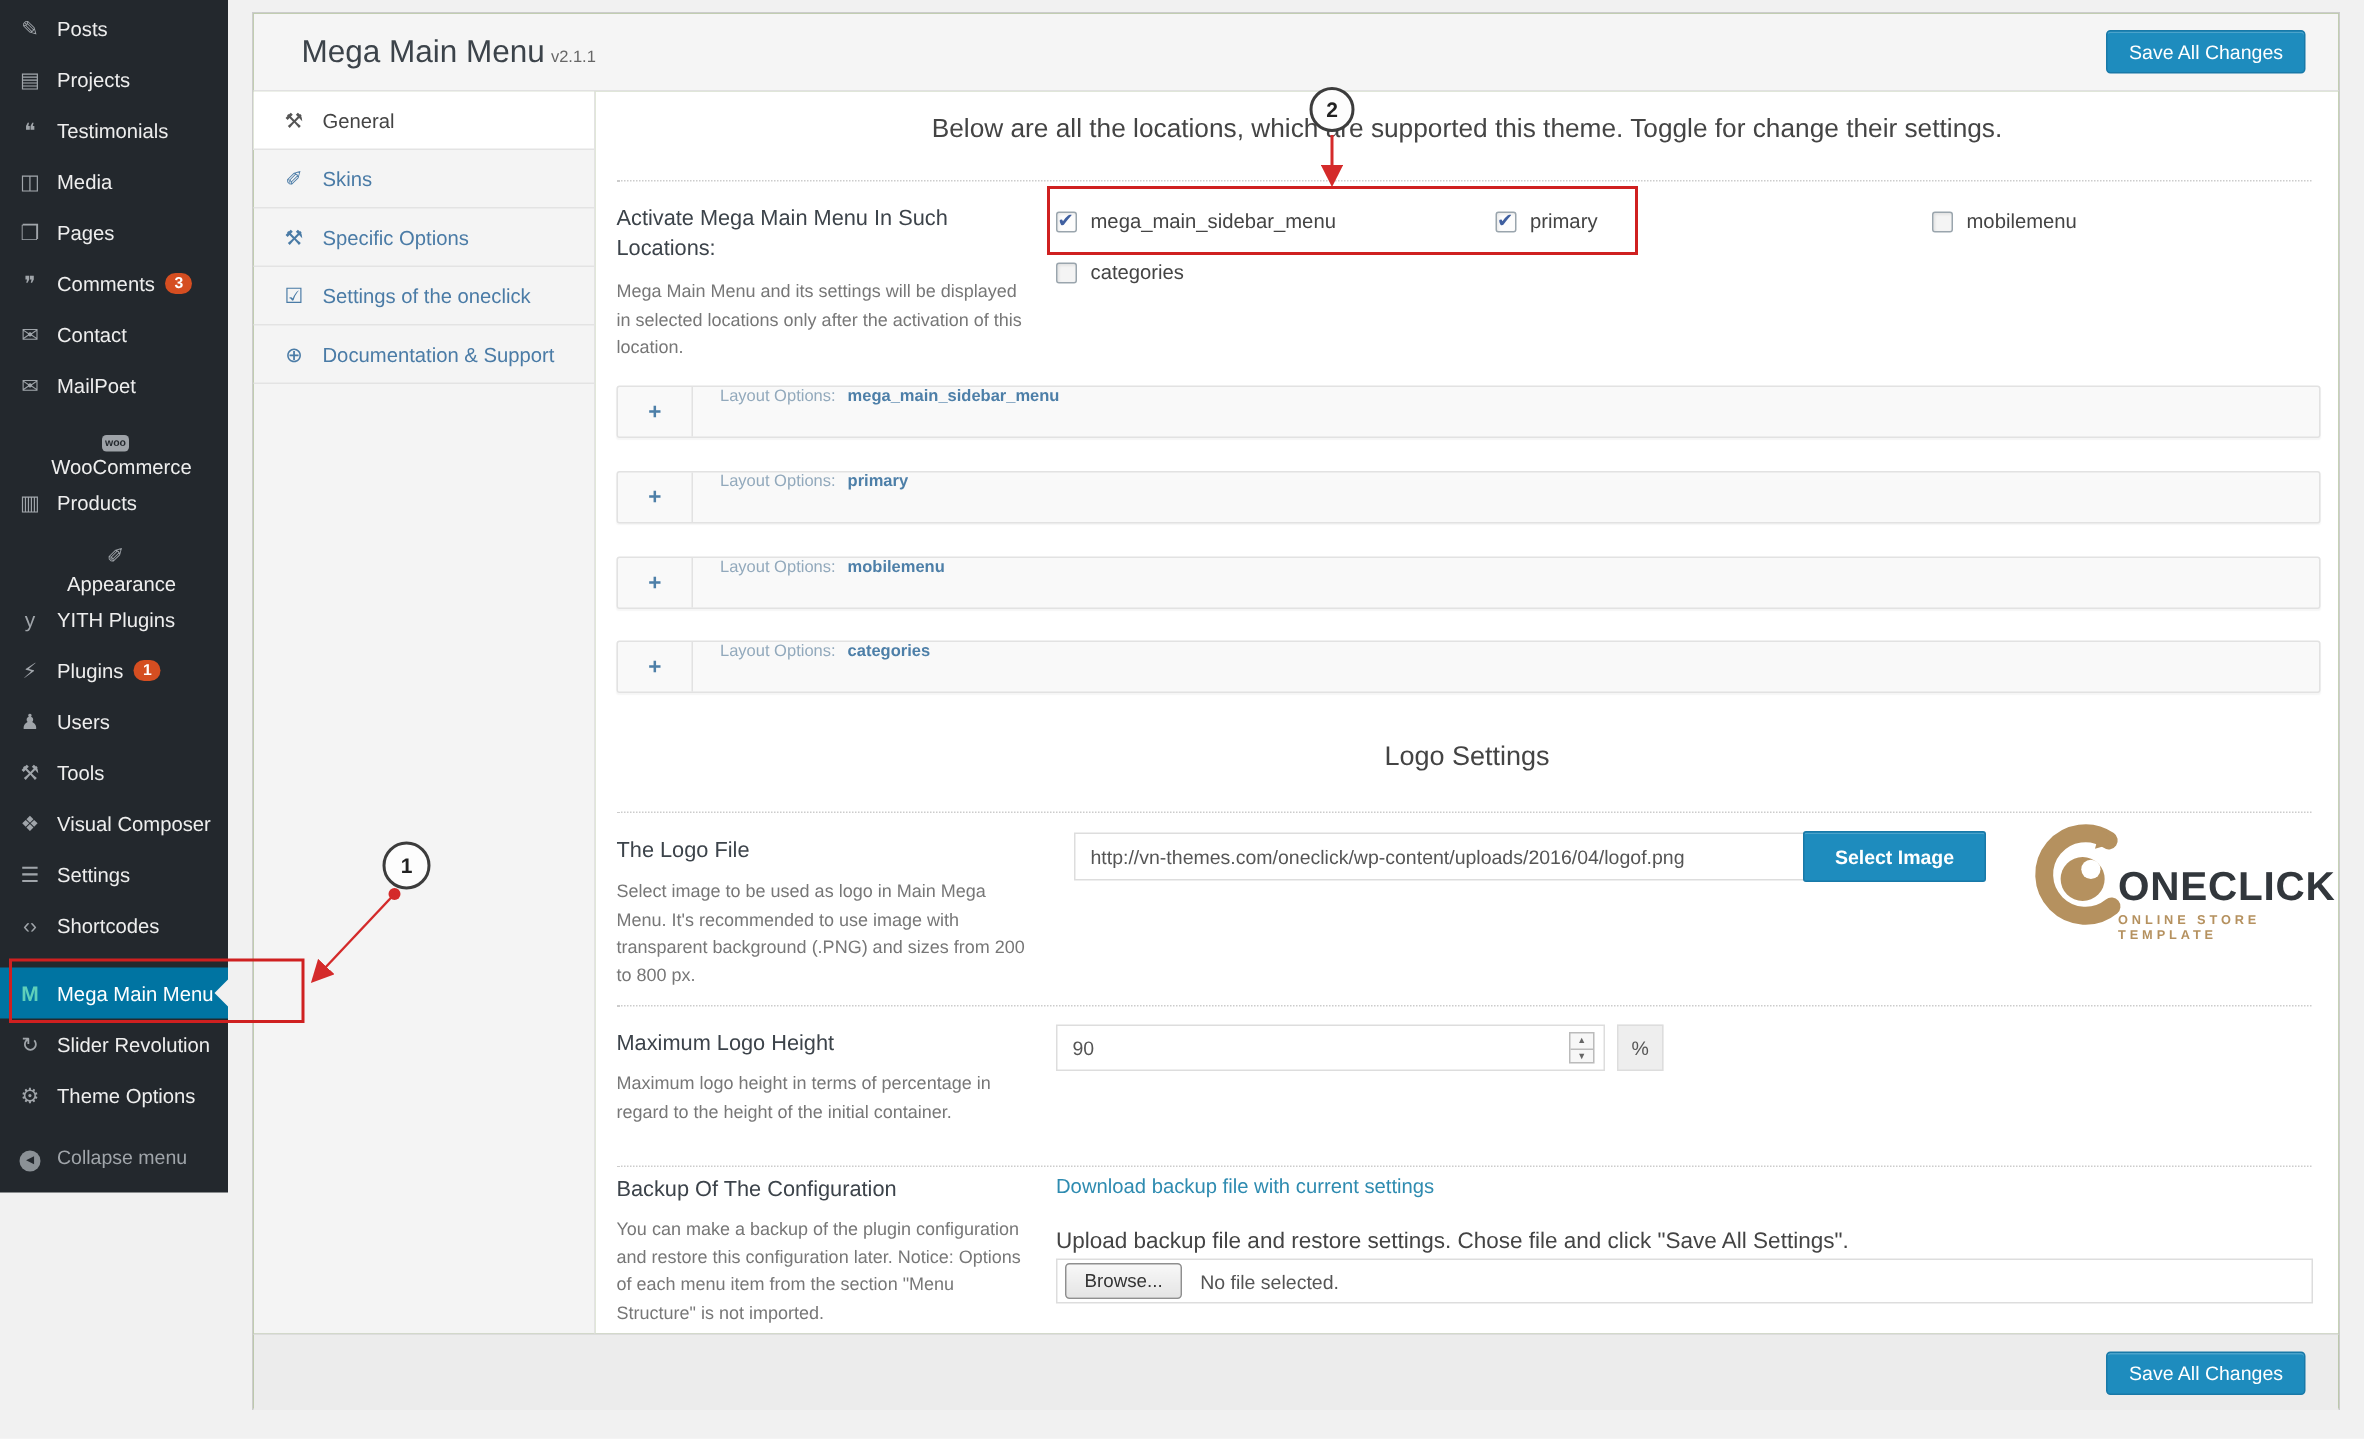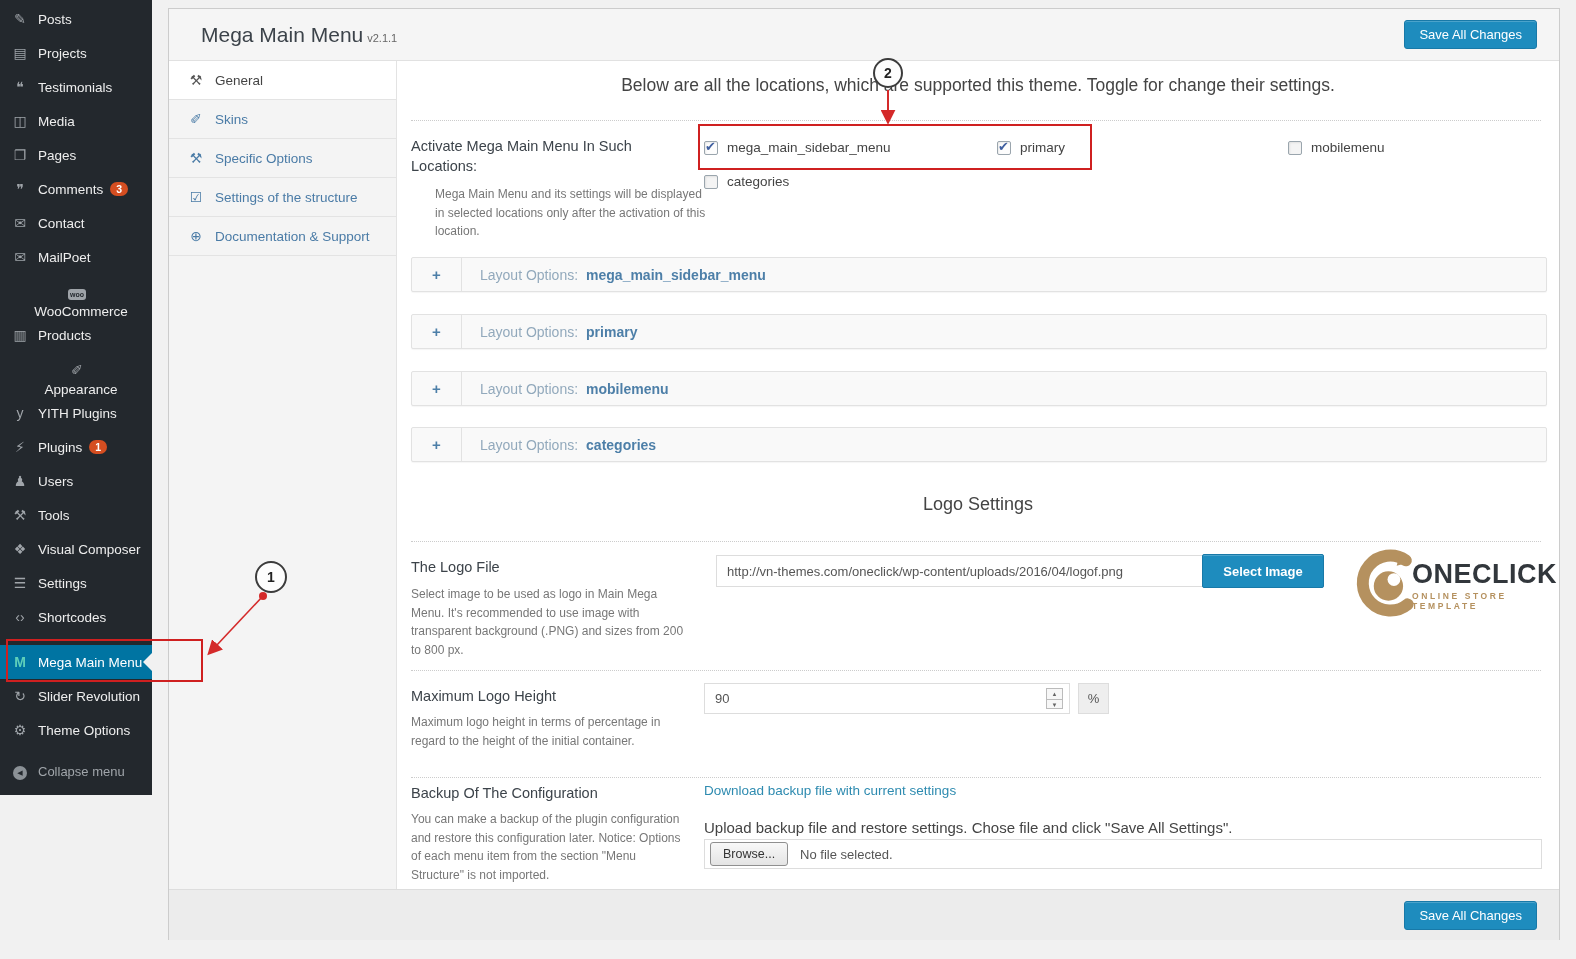--- a/index.html
+++ b/index.html
@@ -47,21 +47,21 @@
   
   .chk { position:absolute; display:flex; align-items:center; cursor:pointer; }
   .cb { width:14px; height:14px; border:1px solid #9aa5ad; background:#f4f4f4; border-radius:2px; position:relative; display:inline-block; box-shadow:inset 1px 1px 2px rgba(0,0,0,.08); }
   .cb.checked { background:#fdfdfd; }
   .cb.checked::after { content:"\2714"; position:absolute; left:0px; top:-3px; color:#3f5fa0; font-size:13px; font-weight:bold; }
   .chk span.lbl { margin-left:9px; font-size:13.5px; color:#444; }
 
   
   .lo-row { position:absolute; left:14px; width:1136px; height:35px; background:#f9f9f9; border:1px solid #e2e2e2; border-radius:2px; box-shadow:0 1px 1px rgba(0,0,0,.04); display:flex; align-items:stretch; cursor:pointer; }
   .lo-plus { width:50px; flex:0 0 50px; border-right:1px solid #e2e2e2; color:#4d7fa8; font-weight:bold; font-size:15px; display:flex; align-items:center; justify-content:center; }
-  .lo-text { display:flex; align-items:center; padding-left:18px; font-size:14px; }
+  .lo-text { display:flex; padding-left:18px; font-size:11px; }
   .lo-prefix { color:#92a9bc; margin-right:8px; }
   .lo-name { color:#4d7fa8; font-weight:bold; }
 
   .c-heading2 { position:absolute; top:433px; left:0; width:100%; text-align:center; font-size:18px; color:#444; }
 
   .text-input { position:absolute; border:1px solid #ddd; background:#fff; color:#555; font-size:13px; padding:0 10px; font-family:inherit; }
   .logo-input { left:319px; top:494px; width:498px; height:32px; }
   .select-image-btn { position:absolute; left:805px; top:493px; width:122px; height:34px; margin:0; border-radius:2px; font-weight:bold; }
 
   .num-wrap { position:absolute; left:307px; top:622px; width:366px; height:31px; }
@@ -71,21 +71,21 @@
   .spin-btn + .spin-btn { border-top:1px solid #bbb; }
   .unit-box { position:absolute; left:681px; top:622px; width:31px; height:31px; background:#eee; border:1px solid #ddd; color:#555; font-size:13px; display:flex; align-items:center; justify-content:center; }
 
   .dl-link { position:absolute; left:307px; top:722px; color:#2e8bb0; font-size:13.5px; text-decoration:none; cursor:pointer; }
   .upload-text { position:absolute; left:307px; top:758px; font-size:15px; color:#444; }
   .file-input { position:absolute; left:307px; top:778px; width:838px; height:30px; border:1px solid #ddd; background:#fff; display:flex; align-items:center; }
   .browse-btn { margin-left:5px; padding:4px 12px; background:linear-gradient(#f8f8f8,#e4e4e4); border:1px solid #8f8f8f; border-radius:3px; font-size:12.5px; color:#333; cursor:pointer; font-family:inherit; }
   .no-file { margin-left:12px; font-size:13px; color:#555; }
 
   
-  .logo-preview { position:absolute; left:952px; top:483px; display:flex; align-items:center; }
+  .logo-preview { position:absolute; left:952px; top:483px; display:flex; align-items:flex-end; }
   .logo-text { margin-left:-14px; }
   .logo-brand { font-size:27px; font-weight:bold; color:#32373c; letter-spacing:0.5px; line-height:1; }
   .logo-tagline { font-size:8.5px; color:#b5915f; letter-spacing:2.6px; margin-top:3px; font-weight:bold; }
 
   .footerbar { position:relative; height:51px; background:#ececec; border-top:1px solid #ddd; display:flex; align-items:center; padding-right:22px; }
 
   
   .anno-circle { position:absolute; background:#fdfdfd; border:2px solid #3c3c3c; border-radius:50%; display:flex; align-items:center; justify-content:center; font-size:14px; font-weight:bold; color:#222; z-index:30; }
   .anno-1 { left:255px; top:561px; width:32px; height:32px; }
   .anno-2 { left:873px; top:58px; width:30px; height:30px; }
@@ -207,34 +207,34 @@
         <div class="tab">
             <span class="tab-icon">✐</span>
             <span>Skins</span>
           </div>
         <div class="tab">
             <span class="tab-icon">⚒</span>
             <span>Specific Options</span>
           </div>
         <div class="tab">
             <span class="tab-icon">☑</span>
-            <span>Settings of the structure</span>
+            <span>Settings of the oneclick</span>
           </div>
         <div class="tab">
             <span class="tab-icon">⊕</span>
             <span>Documentation &amp; Support</span>
           </div>
       </nav>
 
       <div class="content">
         <div class="c-heading">Below are all the locations, which are supported this theme. Toggle for change their settings.</div>
         <div class="dotted sep1"></div>
 
         <div class="f-label" style="left:14px; top:76px;">Activate Mega Main Menu In Such Locations:</div>
-        <div class="f-desc" style="left:14px; top:124px;margin-left:24px;">Mega Main Menu and its settings will be displayed in selected locations only after the activation of this location.</div>
+        <div class="f-desc" style="left:14px; top:124px;">Mega Main Menu and its settings will be displayed in selected locations only after the activation of this location.</div>
 
         <label class="chk" style="left:307px; top:79px;">
           <span class="cb checked"></span>
           <span class="lbl">mega_main_sidebar_menu</span>
         </label>
         <label class="chk" style="left:600px; top:79px;">
           <span class="cb checked"></span>
           <span class="lbl">primary</span>
         </label>
         <label class="chk" style="left:891px; top:79px;">

